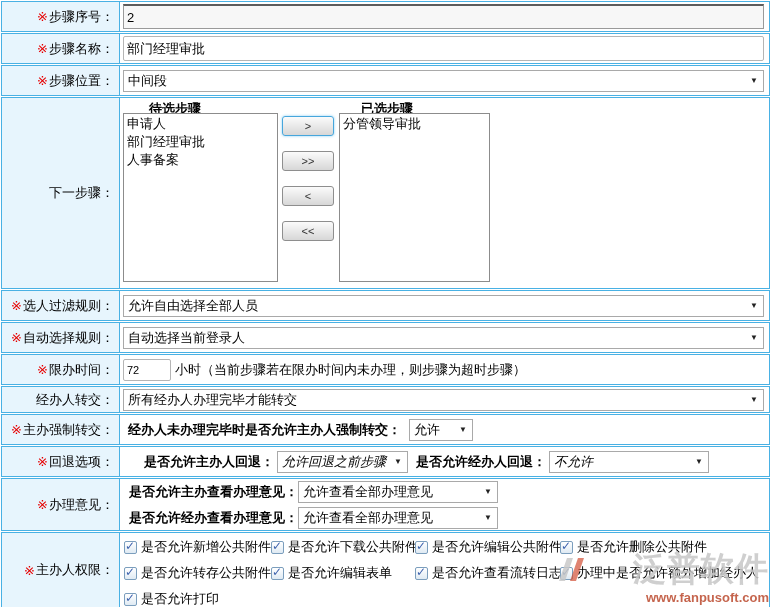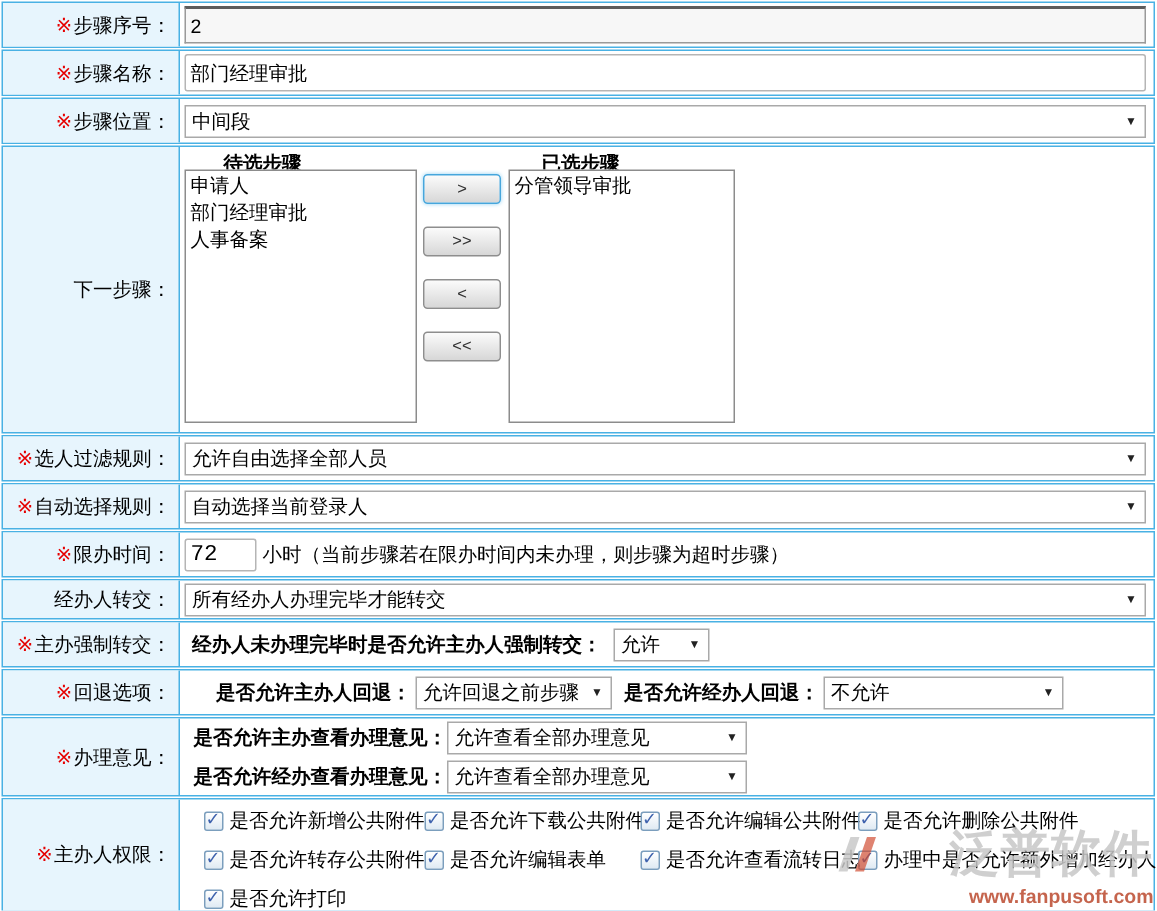--- a/index.html
+++ b/index.html
@@ -15,21 +15,21 @@
   .ct { flex:1; display:flex; align-items:center; position:relative; min-width:0; }
 
   .h31 { height:31px; } .h27 { height:27px; } .h53 { height:53px; } .h192 { height:192px; }
   .h76 { height:76px; }
 
   input.txt { height:25px; flex:1; margin:0 5px 0 3px; border:1px solid #b5b5b5;
        border-radius:2px; padding:0 3px; font-size:13px; font-family:inherit; background:#fff; }
   input.txt.classic { border:1px solid #9a9a9a; border-top:2px solid #5c5c5c; border-radius:0;
        background:#f7f7f7; }
   input.small { flex:0 0 48px; width:48px; height:22px; border:1px solid #b5b5b5; border-radius:2px;
-       padding:0 3px; font-size:15px; font-family:Liberation Mono, monospace; margin:0 4px 0 3px; }
+       padding:0 3px; font-size:11px; font-family:Liberation Sans, sans-serif; margin:0 4px 0 3px; }
 
   .sel { height:22px; border:1px solid #a9a9a9; background:#fff; display:flex; align-items:center;
        padding:0 20px 0 4px; position:relative; white-space:nowrap; overflow:hidden; cursor:default; }
   .sel.full { flex:1; margin:0 5px 0 3px; }
   .sel .arr { position:absolute; right:5px; top:50%; transform:translateY(-50%);
        font-size:8px; color:#222; line-height:8px; }
 
   .q { font-weight:bold; white-space:nowrap; }
 
   
@@ -41,35 +41,35 @@
   .listbox.av { left:3px;  width:155px; }
   .listbox.sv { left:219px; width:151px; }
   .opt { padding:0 3px; line-height:18px; white-space:nowrap; }
   .tbtn { position:absolute; left:162px; width:52px; height:20px; border:1px solid #8e8e8e;
        border-radius:3px; background:linear-gradient(#fbfbfb,#d7d7d7); font-size:11px; color:#333;
        display:flex; align-items:center; justify-content:center; cursor:pointer; }
   .tbtn.focus { border:1px solid #46a6dc; box-shadow:0 0 3px #8fd0f2; }
 
   
   .perm { display:grid; grid-template-columns:147px 144px 145px auto; row-gap:8px;
-       padding:6px 0 0 16px; align-content:start; width:100%; }
+       padding:6px 0 0 4px; align-content:start; width:100%; }
   .pitem { display:flex; align-items:center; white-space:nowrap; }
   .cb { width:13px; height:13px; flex:0 0 13px; border:1px solid #7b9ebd; border-radius:2px;
        background:linear-gradient(#ffffff,#dfeaf3); margin-right:4px; position:relative; }
   .cb.on::after { content:"✓"; position:absolute; left:0; top:-2px; font-size:12px;
        font-weight:bold; color:#3e62ad; line-height:13px; }
 
   
   #wm { position:absolute; right:2px; bottom:3px; z-index:9; pointer-events:none;
         display:flex; flex-direction:column; align-items:flex-end; opacity:.85; }
   #wm .brand { display:flex; align-items:center; }
   #wm .brand-text { font-size:33px; font-weight:bold; color:#c7c7c7; letter-spacing:1px;margin-left:47px; }
   #wm .url { font-size:13px; font-weight:bold; color:#bb4a2e; margin-top:-2px; }
 
-  .mr8 { margin-right:8px; } .ml3 { margin-left:3px; }
+  .mr8 { margin-right:8px; } .ml3 { margin-left:3px;font-style:italic; }
   .stack { display:flex; flex-direction:column; justify-content:center; gap:4px; width:100%;
        padding-left:8px; }
   .line { display:flex; align-items:center;text-align:right; }
 </style>
 </head>
 <body>
 
 <div id="form">
 
   <div class="row h31">

